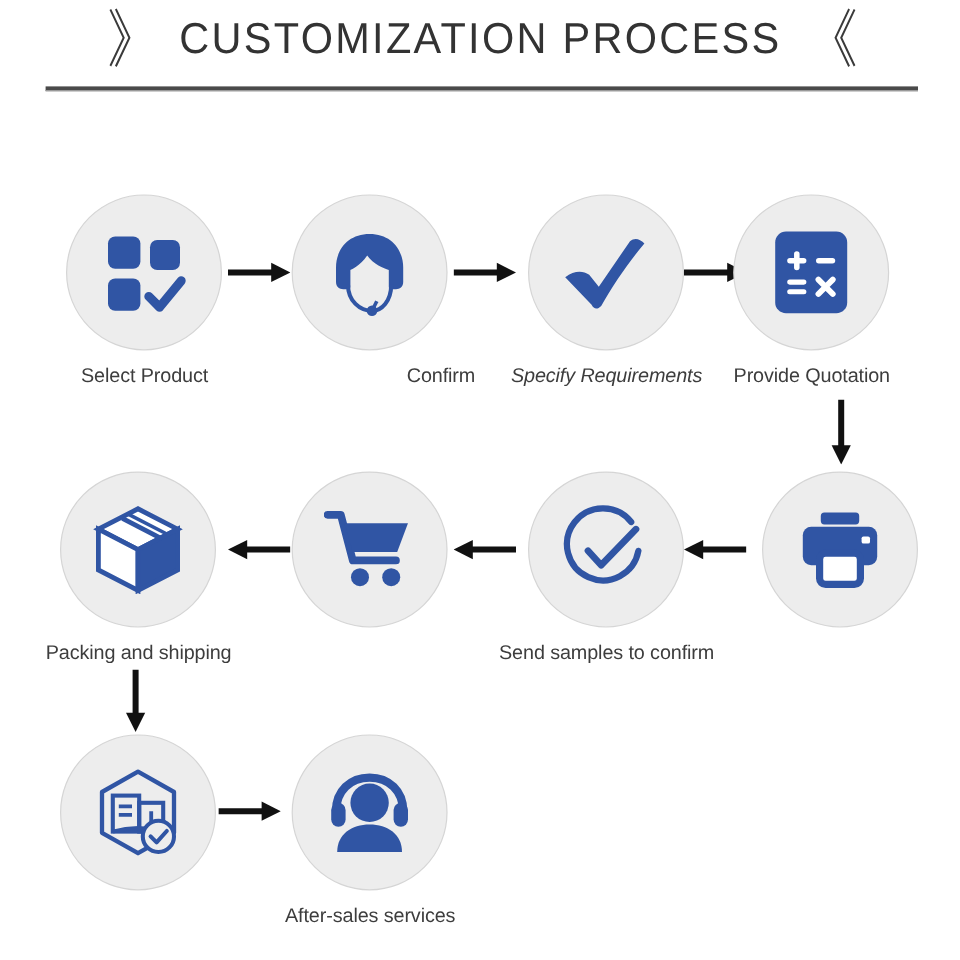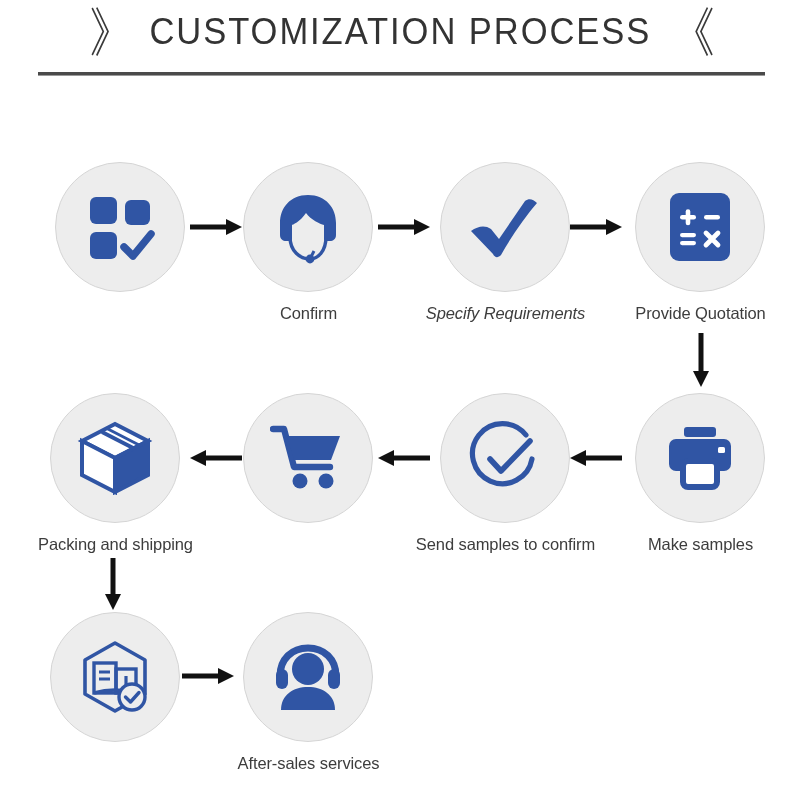--- a/index.html
+++ b/index.html
@@ -112,30 +112,31 @@
 
 <div class="step" style="left:40px; top:162px;">
   <div class="circle">
     <svg width="72" height="72" viewBox="0 0 72 72">
       <rect x="6" y="6" width="27" height="27" rx="6" fill="#3055a4"></rect>
       <rect x="41" y="9" width="25" height="25" rx="6" fill="#3055a4"></rect>
       <rect x="6" y="41" width="27" height="27" rx="6" fill="#3055a4"></rect>
       <path d="M40 56 L49 65 L67 43" fill="none" stroke="#3055a4" stroke-width="7.5" stroke-linecap="round" stroke-linejoin="round"></path>
     </svg>
   </div>
+  <div class="step-label narrow">Select Product</div>
 </div>
 
 <div class="arrow-h" style="left:190px; top:214px;">
   <svg width="52" height="26" viewBox="0 0 52 26">
     <path d="M0 13 H38" stroke="#111" stroke-width="5"></path>
     <path d="M36 5 L52 13 L36 21 Z" fill="#111"></path>
   </svg>
 </div>
 
-<div class="step" style="left:228px; top:162px;">
+<div class="step" style="left:228px; top:162px;text-align:right;">
   <div class="circle">
     <svg width="76" height="76" viewBox="0 0 76 76">
       <path d="M38 6 C20 6 10 19 10 34 L10 46 C10 50 13 52 16 52 L20 52 C21 52 22 51 22 50 L22 36
                C22 36 30 33 36 24 C41 31 50 35 54 36 L54 50 C54 51 55 52 56 52 L60 52
                C63 52 66 50 66 46 L66 34 C66 19 56 6 38 6 Z" fill="#3055a4"></path>
       <path d="M20 48 C20 62 30 70 40 70" fill="none" stroke="#3055a4" stroke-width="3.4"></path>
       <path d="M56 48 C56 62 48 70 40 70" fill="none" stroke="#3055a4" stroke-width="3.4"></path>
       <circle cx="40" cy="70" r="4.4" fill="#3055a4"></circle>
       <path d="M40 70 L44 62" stroke="#3055a4" stroke-width="3" fill="none"></path>
     </svg>
@@ -160,21 +161,21 @@
   <div class="step-label wide">Specify Requirements</div>
 </div>
 
 <div class="arrow-h" style="left:570px; top:214px;">
   <svg width="52" height="26" viewBox="0 0 52 26">
     <path d="M0 13 H38" stroke="#111" stroke-width="5"></path>
     <path d="M36 5 L52 13 L36 21 Z" fill="#111"></path>
   </svg>
 </div>
 
-<div class="step" style="left:620px; top:162px;">
+<div class="step" style="left:596px; top:162px;">
   <div class="circle">
     <svg width="66" height="74" viewBox="0 0 66 74">
       <rect x="3" y="3" width="60" height="68" rx="9" fill="#3055a4"></rect>
       <rect x="13" y="25" width="16" height="4.6" rx="2.3" fill="#ffffff"></rect>
       <rect x="18.7" y="19.3" width="4.6" height="16" rx="2.3" fill="#ffffff"></rect>
       <rect x="37" y="25" width="16" height="4.6" rx="2.3" fill="#ffffff"></rect>
       <rect x="13" y="43" width="16" height="4.2" rx="2.1" fill="#ffffff"></rect>
       <rect x="13" y="51" width="16" height="4.2" rx="2.1" fill="#ffffff"></rect>
       <path d="M39 43 L51 55 M51 43 L39 55" stroke="#ffffff" stroke-width="4.8" stroke-linecap="round"></path>
     </svg>
@@ -191,21 +192,20 @@
 
 <div class="step" style="left:620px; top:393px;">
   <div class="circle">
     <svg width="74" height="66" viewBox="0 0 74 66">
       <rect x="21" y="2" width="32" height="10" rx="3" fill="#3055a4"></rect>
       <rect x="6" y="14" width="62" height="32" rx="7" fill="#3055a4"></rect>
       <rect x="20" y="36" width="34" height="26" rx="5" fill="#ffffff" stroke="#3055a4" stroke-width="6"></rect>
       <rect x="55" y="22" width="7" height="6" rx="1.6" fill="#ffffff"></rect>
     </svg>
   </div>
-  <div class="step-label narrow">Make samples</div>
 </div>
 
 <div class="arrow-h" style="left:570px; top:445px;">
   <svg width="52" height="26" viewBox="0 0 52 26">
     <path d="M14 13 H52" stroke="#111" stroke-width="5"></path>
     <path d="M16 5 L0 13 L16 21 Z" fill="#111"></path>
   </svg>
 </div>
 
 <div class="step" style="left:425px; top:393px;">

